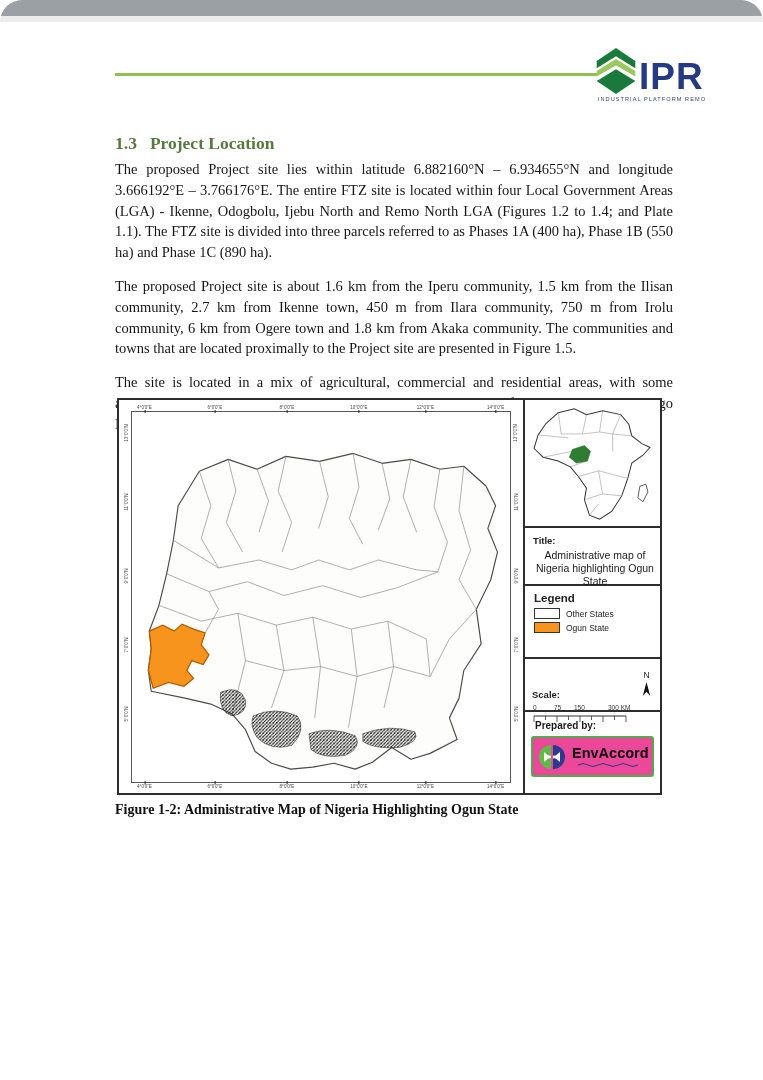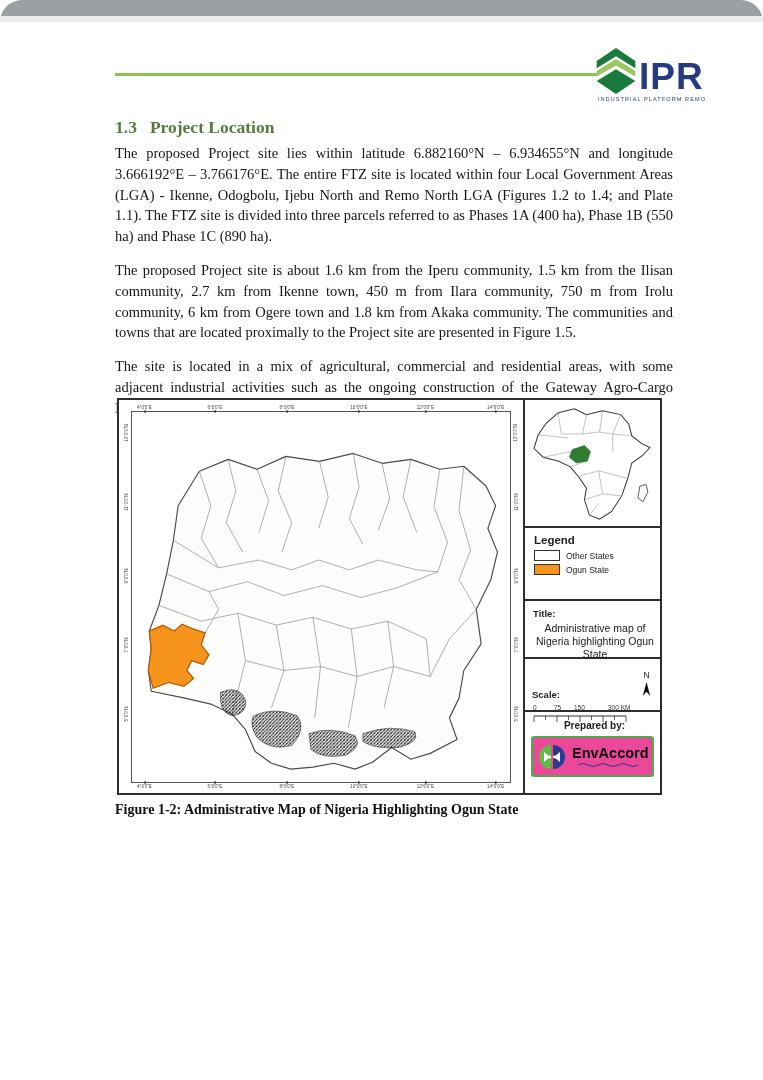--- a/index.html
+++ b/index.html
@@ -14,21 +14,21 @@
   .logo{position:absolute;left:596px;top:48px;width:112px;}
   .logo-row{display:flex;align-items:flex-end;}
   .logo-mark{width:40px;height:46px;flex:0 0 auto;}
   .logo-text{font-family:"Liberation Sans",sans-serif;font-weight:bold;font-size:37px;line-height:0.95;
              color:#253A80;letter-spacing:1px;margin-left:3px;}
   .logo-sub{font-family:"Liberation Sans",sans-serif;font-size:5.6px;letter-spacing:1.05px;
             color:#33427F;margin-top:2px;text-align:center;white-space:nowrap;}
 
   
   .content{position:absolute;left:115px;top:117px;width:558px;}
-  .h2{font-size:17.5px;font-weight:bold;color:#567A3E;margin:0 0 5px 0;display:flex;gap:13px;}
+  .h2{font-size:17.5px;font-weight:bold;color:#567A3E;margin:16px 0 5px 0;display:flex;gap:13px;}
   .content p{font-size:14.5px;line-height:20.8px;text-align:justify;margin:0 0 13px 0;}
 
   
   .figure{position:absolute;left:117px;top:398px;width:545px;height:397px;background:#fff;
           border:2px solid #2D2D2D;box-sizing:border-box;display:flex;}
   .map-pane{position:relative;flex:1 1 auto;border-right:2px solid #2D2D2D;}
   .neatline{position:absolute;left:12px;top:11px;right:12px;bottom:10px;border:1px solid #555;}
   .neatline svg{display:block;width:100%;height:100%;}
   .tk{position:absolute;font-family:"Liberation Sans",sans-serif;font-size:4.5px;color:#444;white-space:nowrap;}
   .tkt{top:-7px;transform:translateX(-50%);}
@@ -55,21 +55,21 @@
   .ttext{font-size:10.5px;color:#1b1b1b;text-align:center;margin-top:3px;line-height:1.25;}
   .sp-scale{height:53px;padding:6px 7px;}
   .slabel{font-size:9.5px;font-weight:bold;color:#222;margin-top:24px;}
   .srow{position:relative;height:10px;margin-top:4px;font-size:6.5px;color:#333;width:100px;}
   .srow span{position:absolute;top:0;}
   .sbar{display:block;width:96px;height:9px;}
   .north{position:absolute;right:7px;top:12px;text-align:center;}
   .north .nlet{font-size:8.5px;color:#222;display:block;line-height:1;}
   .north svg{display:block;margin:1px auto 0;}
   .sp-prep{flex:1 1 auto;padding:6px 6px;}
-  .plabel{font-size:10px;font-weight:bold;color:#1b1b1b;margin:2px 0 5px 4px;text-align:center;}
+  .plabel{font-size:10px;font-weight:bold;color:#1b1b1b;margin:2px 0 5px 4px;}
   .envbox{border:2px solid #52A94F;border-radius:3px;height:41px;display:flex;align-items:center;
           gap:6px;padding:16px 5px;background:#ec4899;box-sizing:border-box;}
   .envicon{width:28px;height:28px;flex:0 0 auto;}
   .envcol{display:flex;flex-direction:column;align-items:center;}
   .envname{font-family:"Liberation Sans",sans-serif;font-weight:bold;font-size:14.5px;color:#0b0b0b;line-height:1;}
   .envsquig{display:block;margin-top:2px;}
 
   
   .caption{position:absolute;left:115px;top:800px;font-size:14px;font-weight:bold;line-height:19.5px;color:#111;}
 
@@ -165,35 +165,35 @@
 
       <div class="sp sp-africa">
         <svg viewBox="0 0 128 124" preserveAspectRatio="none">
           <path d="M30,10 L46,6 L58,12 L74,8 L92,12 L100,22 L103,34 L113,42 L121,46 L114,54 L103,62 L99,78 L93,96 L83,112 L71,120 L61,116 L56,100 L58,88 L50,76 L42,66 L30,60 L15,56 L6,47 L10,33 L18,21 Z" fill="#FFFFFF" stroke="#333" stroke-width="1"></path>
           <path d="M30,10 L33,32 M58,12 L54,32 M74,8 L71,30 M92,12 L84,32 M10,33 L40,36 M15,56 L44,50 M42,66 L58,60 M33,32 L54,32 L71,30 L84,32 L103,34 M50,76 L70,70 L99,78 M56,100 L74,94 L93,96 M61,116 L70,104 M84,32 L84,50 M70,70 L74,94" fill="none" stroke="#999" stroke-width="0.6"></path>
           <path d="M111,86 L117,84 L119,92 L114,102 L109,98 Z" fill="#fff" stroke="#333" stroke-width="0.8"></path>
           <path d="M44,48 L56,44 L62,50 L59,60 L48,62 L41,56 Z" fill="#2E7D32" stroke="#1B5E20" stroke-width="0.5"></path>
         </svg>
       </div>
 
+      <div class="sp sp-title">
+        <div class="tlabel">Title:</div>
+        <div class="ttext">Administrative map of Nigeria highlighting Ogun State</div>
+      </div>
+
       <div class="sp sp-legend">
         <div class="legend-h">Legend</div>
         <div class="litem">
           <span class="swatch" style="background:#FFFFFF"></span>
           <span class="llabel">Other States</span>
         </div>
         <div class="litem">
           <span class="swatch" style="background:#F7941E"></span>
           <span class="llabel">Ogun State</span>
         </div>
-      </div>
-
-      <div class="sp sp-title">
-        <div class="tlabel">Title:</div>
-        <div class="ttext">Administrative map of Nigeria highlighting Ogun State</div>
       </div>
 
       <div class="sp sp-scale">
         <div class="slabel">Scale:</div>
         <div class="srow">
           <span style="left:1px">0</span>
           <span style="left:22px">75</span>
           <span style="left:42px">150</span>
           <span style="left:76px">300 KM</span>
         </div>

